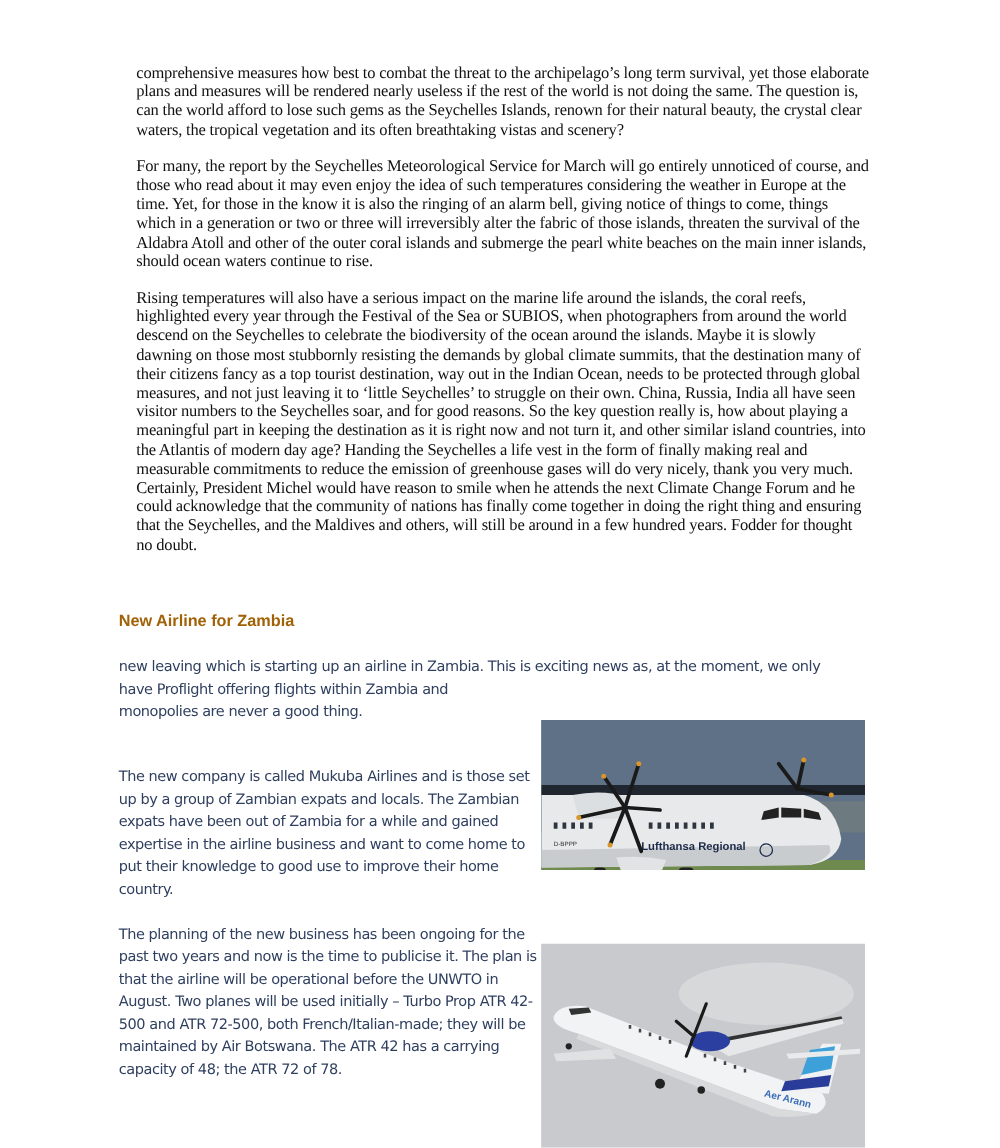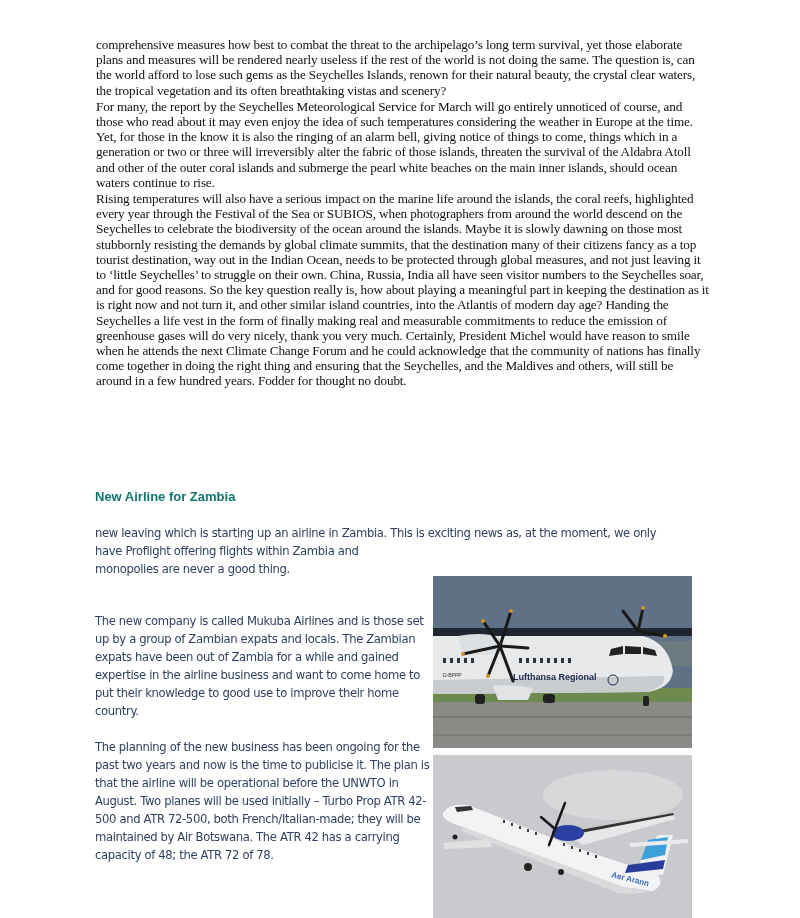--- a/index.html
+++ b/index.html
@@ -5,48 +5,48 @@
   html, body { margin: 0; padding: 0; background: #ffffff; }
   body { width: 800px; height: 918px; position: relative; overflow: hidden; }
   .page { position: absolute; left: 0; top: 0; width: 800px; height: 918px; background: #fff; }
 
   .serif-block {
     position: absolute; left: 95px; width: 615px;
     font-family: "Liberation Serif", serif;
     font-size: 13.2px; line-height: 15.2px; color: #111;
     letter-spacing: -0.15px;
   }
-  .serif-block p { margin: 1px; }
+  .serif-block p { margin: 14px; }
   #para-block { top: 36px; }
   #closing-block { top: 427px; }
   .bold { font-weight: bold; }
   .bold-italic { font-weight: bold; font-style: italic; }
 
   .heading {
     position: absolute; left: 95px; top: 489px;
     font-family: "Liberation Sans", sans-serif;
-    font-size: 13px; font-weight: bold; color: #0f766e;
+    font-size: 13px; font-weight: bold; color: #a16207;
     margin: 0;
   }
 
   .sans-block {
     position: absolute; left: 95px;
     font-family: "DejaVu Sans", sans-serif;
     font-size: 11.6px; line-height: 18px; color: #2f3f5f;
     letter-spacing: -0.35px;
   }
   .sans-block p { margin: 0; }
   #airline-intro { top: 524px; width: 620px; }
   #airline-p2 { top: 612px; width: 330px; }
   #airline-p3 { top: 738px; width: 335px; }
 
   .photo {
     position: absolute; left: 433px; width: 259px; overflow: hidden;
   }
-  #photo-1 { top: 576px; height: 172px; background: #5f7186; }
+  #photo-1 { top: 576px; height: 120px; background: #5f7186; }
   #photo-2 { top: 755px; height: 163px; background: #c9cbce; }
   .photo svg { display: block; }
 </style>
 </head>
 <body>
 
 <div class="page">
 
   <div class="serif-block" id="para-block">
     <p>comprehensive measures how best to combat the threat to the archipelago’s long term survival, yet those elaborate plans and measures will be rendered nearly useless if the rest of the world is not doing the same. The question is, can the world afford to lose such gems as the Seychelles Islands, renown for their natural beauty, the crystal clear waters, the tropical vegetation and its often breathtaking vistas and scenery?</p>

